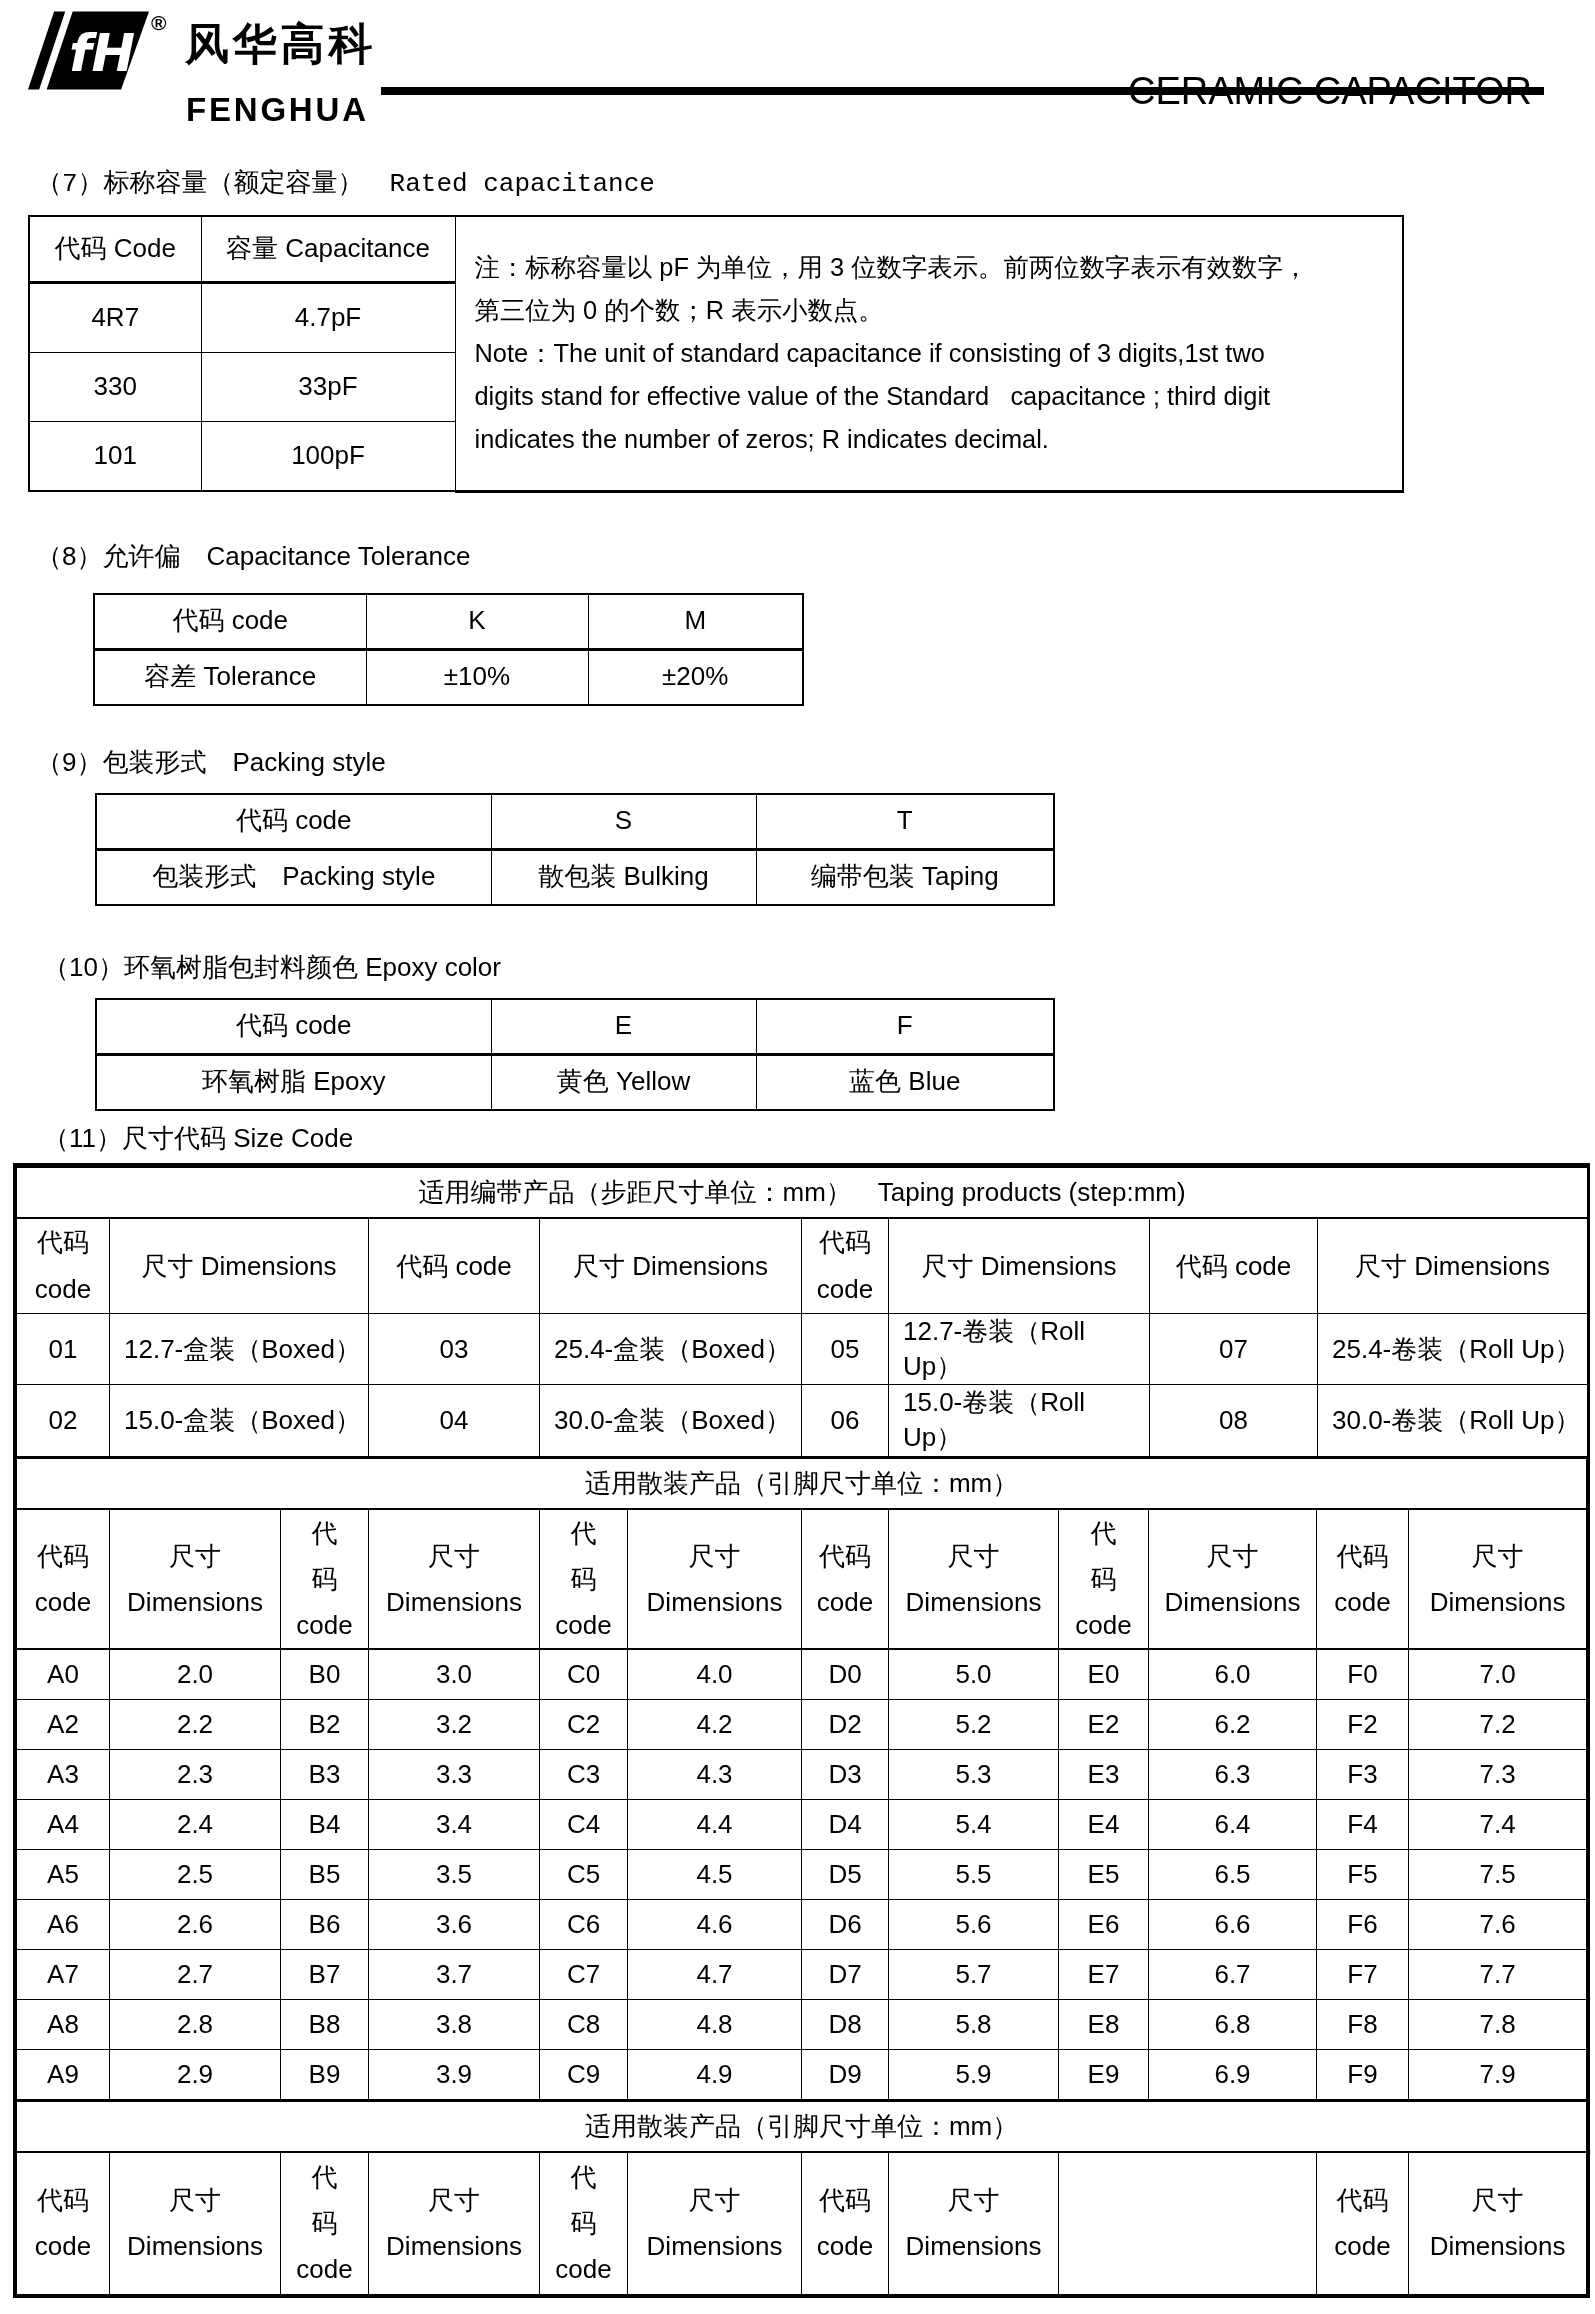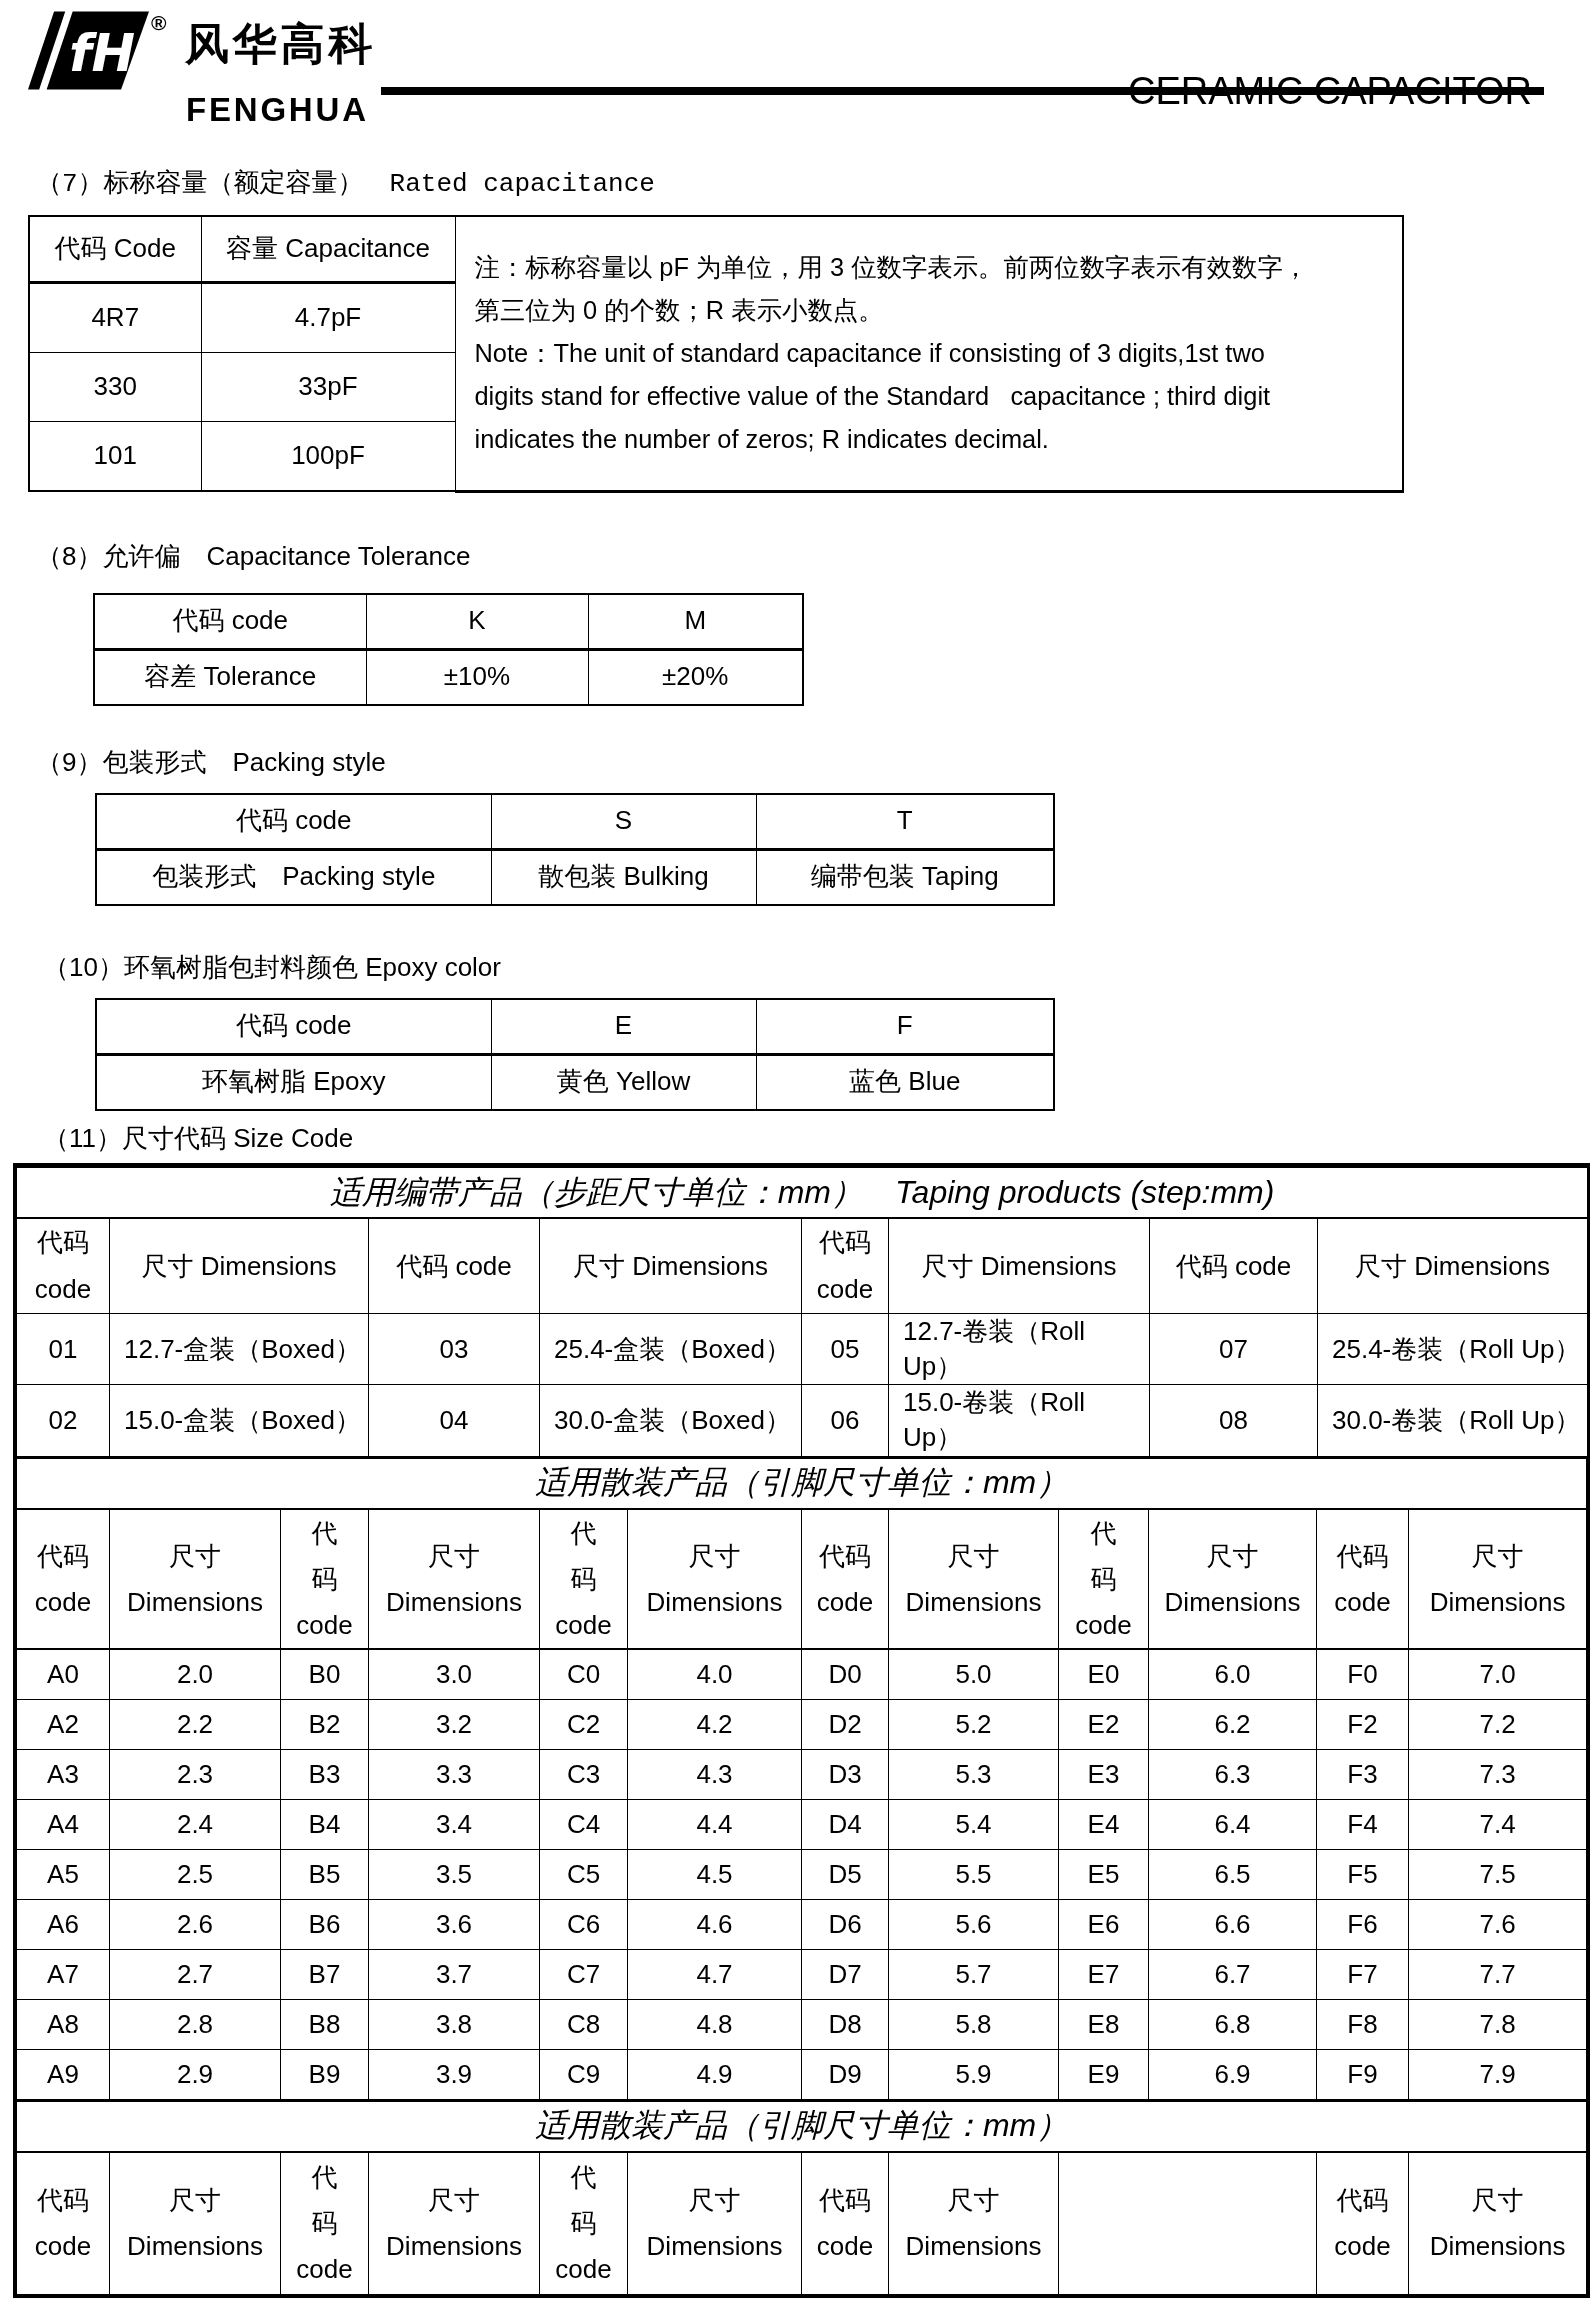--- a/index.html
+++ b/index.html
@@ -54,21 +54,21 @@
   }
   
   .tol-table  { margin: 21px 0 0 93px;  width: 709px; }
   .pack-table { margin: 15px 0 0 95px; width: 959px; }
   .epoxy-table{ margin: 15px 0 0 95px; width: 959px; }
   .tol-table td, .pack-table td, .epoxy-table td { height: 53px; }
   
   .t11wrap { margin: 9.4px 0 0 13px; width: 1571px; border: 3.8px solid #000; }
   .t11 { width: 1571px; }
   .t11 td { height: 49px; }
-  .banner-cell { height: 43px; border-top: 2.8px solid #000; border-bottom: 2.8px solid #000; font-size: 32px; font-style: italic; }
+  .banner-cell { height: 43px; border-top: 2.8px solid #000; border-bottom: 2.8px solid #000; font-size: 26px; }
   .tap-hdr td { height: 94px; line-height: 47px; }
   .bulk-hdr td { height: 128px; line-height: 46px; border-bottom: 2.8px solid #000; }
   .bulk2-hdr td { height: 141px; line-height: 46px; }
   .dim-left { text-align: left; padding-left: 14px; }
 </style>
 </head>
 <body>
 
 <div class="page">
 

